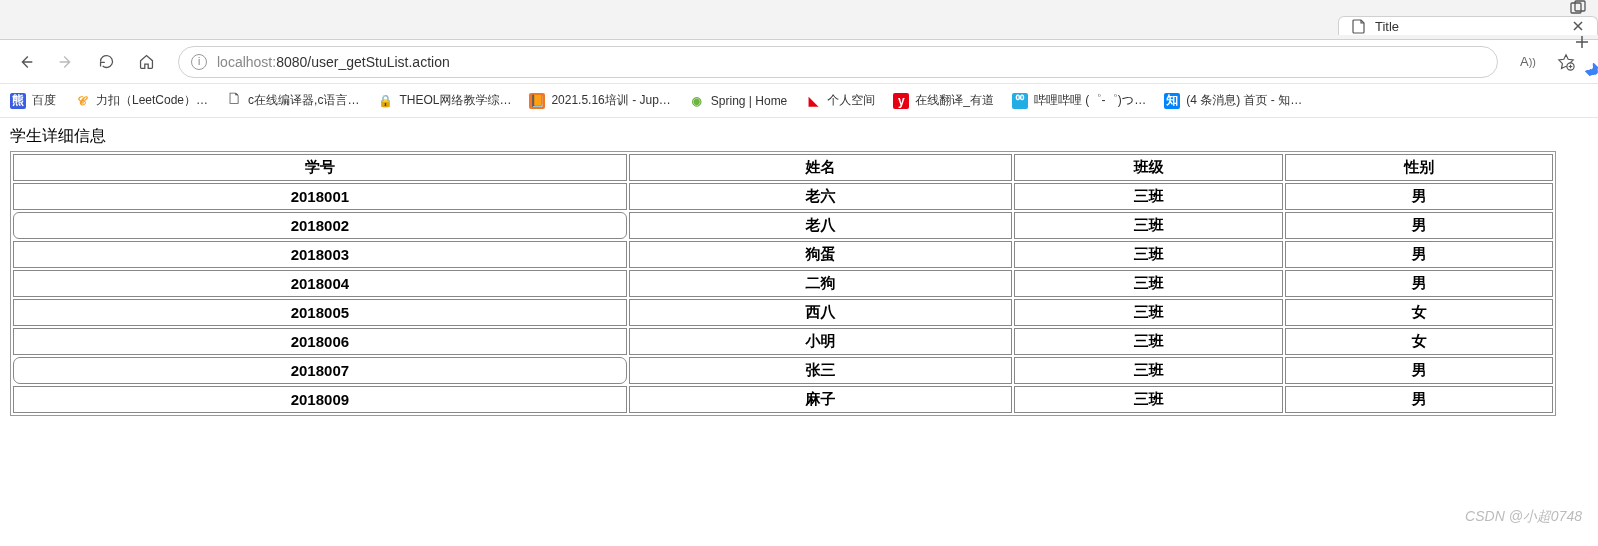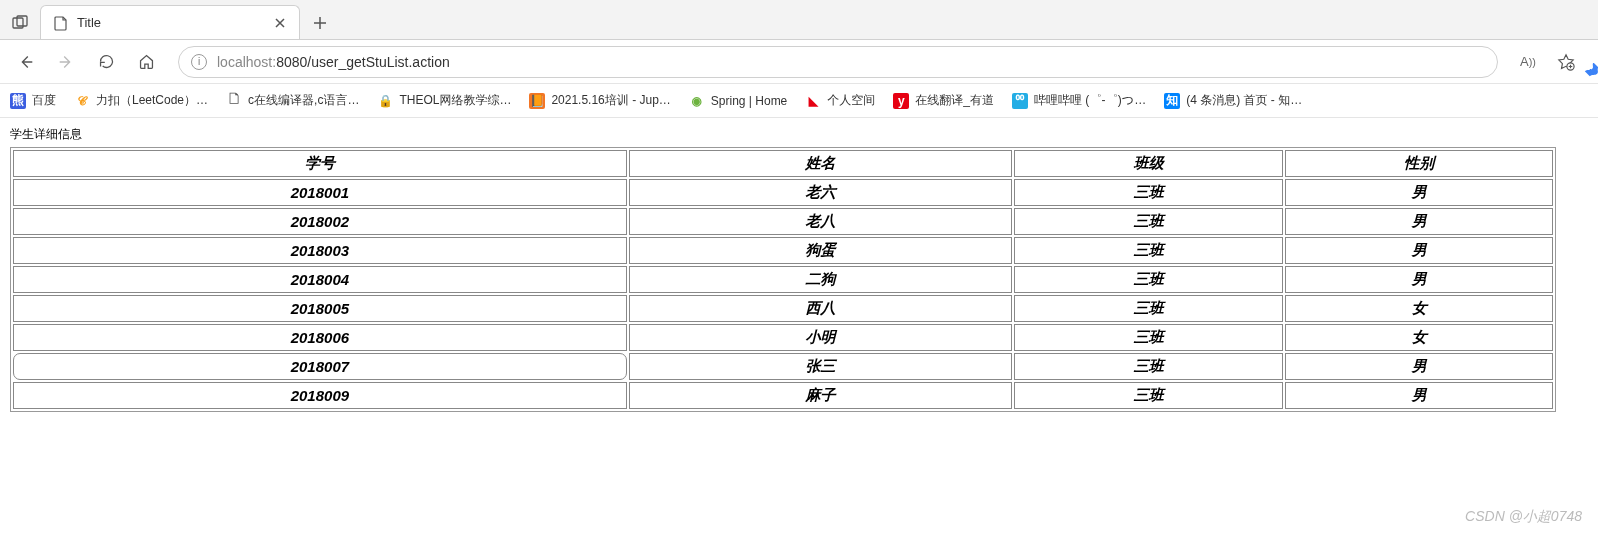--- a/index.html
+++ b/index.html
@@ -1,18 +1,18 @@
 <!DOCTYPE html>
 <html><head>
   <meta charset="utf-8">
   <style>
     * { margin: 0; padding: 0; box-sizing: border-box; }
     body { font-family: "Microsoft YaHei", Arial, sans-serif; font-size: 13px; width: 1598px; height: 546px; overflow: hidden; background: #fff; }
     
-    .title-bar { height: 40px; background: #f3f3f3; display: flex; align-items: flex-end; border-bottom: 1px solid #d0d0d0; }
+    .title-bar { height: 40px; background: #f3f3f3; display: flex; align-items: flex-end; border-bottom: 1px solid #d0d0d0; flex-direction: column; }
     .tab-group-btn { width: 40px; height: 32px; display: flex; align-items: center; justify-content: center; color: #555; }
     .tab-group-btn svg { width: 16px; height: 16px; }
     .tab { display: flex; align-items: center; height: 34px; background: #fff; border-radius: 6px 6px 0 0; padding: 0 10px 0 12px; min-width: 260px; gap: 8px; border: 1px solid #d0d0d0; border-bottom: none; }
     .tab-favicon { width: 16px; height: 16px; display: flex; align-items: center; justify-content: center; }
     .tab-title { flex: 1; color: #333; }
     .tab-close { width: 18px; height: 18px; display: flex; align-items: center; justify-content: center; color: #555; border-radius: 3px; }
     .new-tab { width: 32px; height: 32px; display: flex; align-items: center; justify-content: center; color: #555; margin-left: 4px; }
     
     .nav-bar { height: 44px; background: #fff; display: flex; align-items: center; padding: 0 8px; gap: 4px; border-bottom: 1px solid #e5e5e5; }
     .nav-btn { width: 36px; height: 36px; display: flex; align-items: center; justify-content: center; color: #555; border-radius: 4px; }
@@ -22,22 +22,22 @@
     .url-text { flex: 1; color: #333; font-size: 14px; }
     .url-text .muted { color: #888; }
     .nav-right { display: flex; align-items: center; gap: 6px; padding-right: 8px; }
     .nav-icon { width: 32px; height: 32px; display: flex; align-items: center; justify-content: center; color: #555; }
     
     .bookmarks-bar { height: 34px; background: #fff; display: flex; align-items: center; padding: 0 10px; gap: 18px; border-bottom: 1px solid #e5e5e5; font-size: 12px; color: #333; }
     .bookmark { display: flex; align-items: center; gap: 6px; white-space: nowrap; }
     .bm-icon { width: 16px; height: 16px; display: flex; align-items: center; justify-content: center; font-size: 12px; font-weight: bold; }
     
     .content { padding: 8px 10px; }
-    .page-heading { font-size: 12px; margin-bottom: 4px; font-weight: normal; }
-    table { border-collapse: separate; border-spacing: 2px; width: 98%; border: 1px solid #999; font-style: italic; }
+    .page-heading { font-size: 16px; margin-bottom: 4px; font-weight: normal; }
+    table { border-collapse: separate; border-spacing: 2px; width: 98%; border: 1px solid #999; }
     th, td { border: 1px solid #888; text-align: center; padding: 3px 6px; font-size: 15px; }
     th { font-weight: bold; }
     .col-id { width: 40%; }
     .col-name { width: 25%; }
     .col-class { width: 17.5%; }
     .col-gender { width: 17.5%; }
     
     .watermark { position: absolute; bottom: 20px; right: 16px; color: rgba(120,120,120,0.5); font-size: 14px; font-style: italic; }
     .side-peek { position: absolute; right: 0; top: 50px; width: 14px; height: 40px; display: flex; align-items: center; justify-content: center; color: #3b82f6; }
   </style>
@@ -164,21 +164,21 @@
         </tr>
       </thead>
     <tbody id="tbody">
         <tr>
           <td class="col-id" style="font-weight: bold;">2018001</td>
           <td class="col-name" style="font-weight: bold;">老六</td>
           <td class="col-class" style="font-weight: bold;">三班</td>
           <td class="col-gender" style="font-weight: bold;">男</td>
         </tr>
         <tr>
-          <td class="col-id" style="font-weight: bold;">2018002</td>
+          <td class="col-id" style="font-weight: bold; border-radius: 6px;">2018002</td>
           <td class="col-name" style="font-weight: bold; margin-left: 23px;">老八</td>
           <td class="col-class" style="font-weight: bold;">三班</td>
           <td class="col-gender" style="font-weight: bold;">男</td>
         </tr>
         <tr>
           <td class="col-id" style="font-weight: bold;">2018003</td>
           <td class="col-name" style="font-weight: bold;">狗蛋</td>
           <td class="col-class" style="font-weight: bold;">三班</td>
           <td class="col-gender" style="font-weight: bold;">男</td>
         </tr>

